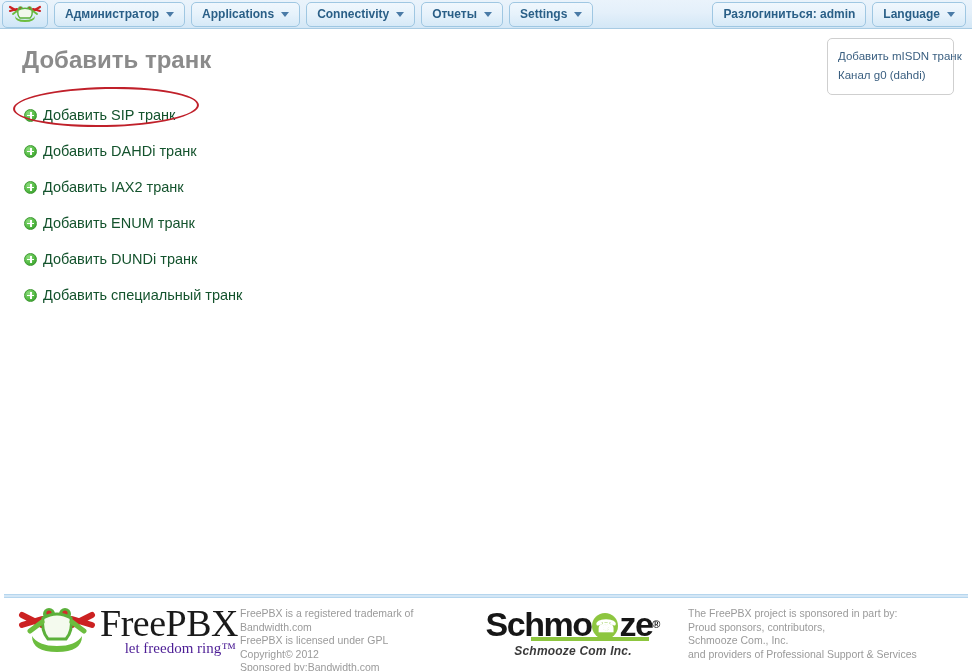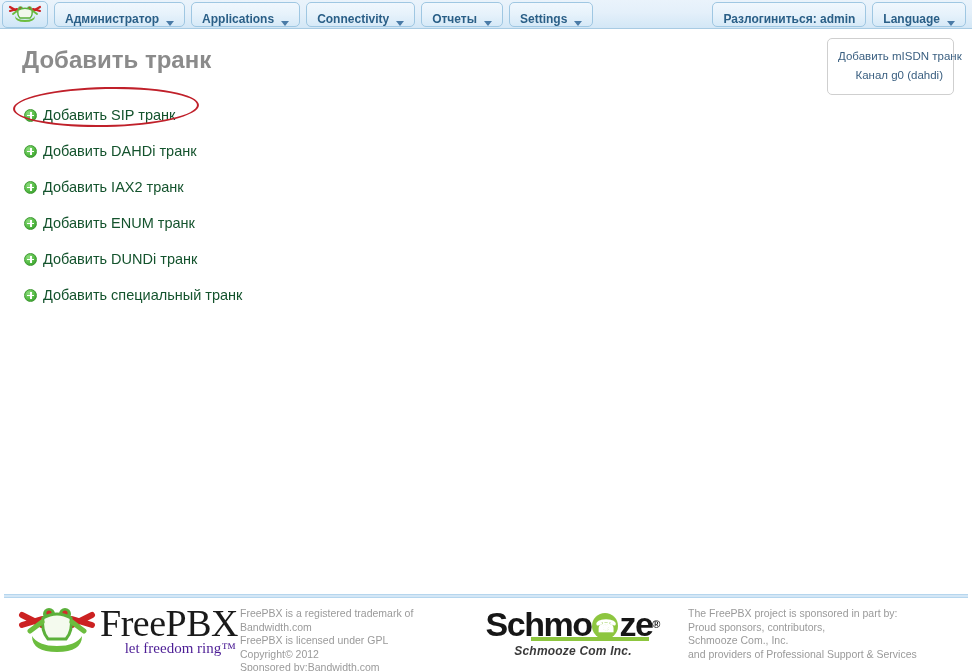--- a/index.html
+++ b/index.html
@@ -43,42 +43,41 @@
     height: 25px;
     margin-left: 6px;
     padding: 0 10px;
     border: 1px solid #9fc7e2;
     border-radius: 5px;
     background: linear-gradient(to bottom, #f0f7fd 0%, #e6f2fb 50%, #d6e9f7 100%);
     color: #2a5f87;
     font-size: 12px;
     font-weight: bold;
     display: flex;
-    align-items: flex-end;
+    align-items: center;
     gap: 7px;
     white-space: nowrap;
     flex: 0 0 auto;
     box-sizing: border-box;
   }
   .caret {
     width: 0; height: 0;
     border-left: 4px solid transparent;
     border-right: 4px solid transparent;
     border-top: 5px solid #4a7ba7;
   }
   .nav-spacer { flex: 1 1 auto; }
   .nav-right-pad { width: 6px; flex: 0 0 auto; }
 
   
   .content {
     position: absolute;
     top: 29px; left: 0;
     width: 972px;
     height: 565px;
-    text-align: right;
   }
   .page-title {
     position: absolute;
     left: 22px;
     top: 17px;
     font-size: 24px;
     font-weight: bold;
     color: #8b8b8b;
     letter-spacing: 0px;
   }

